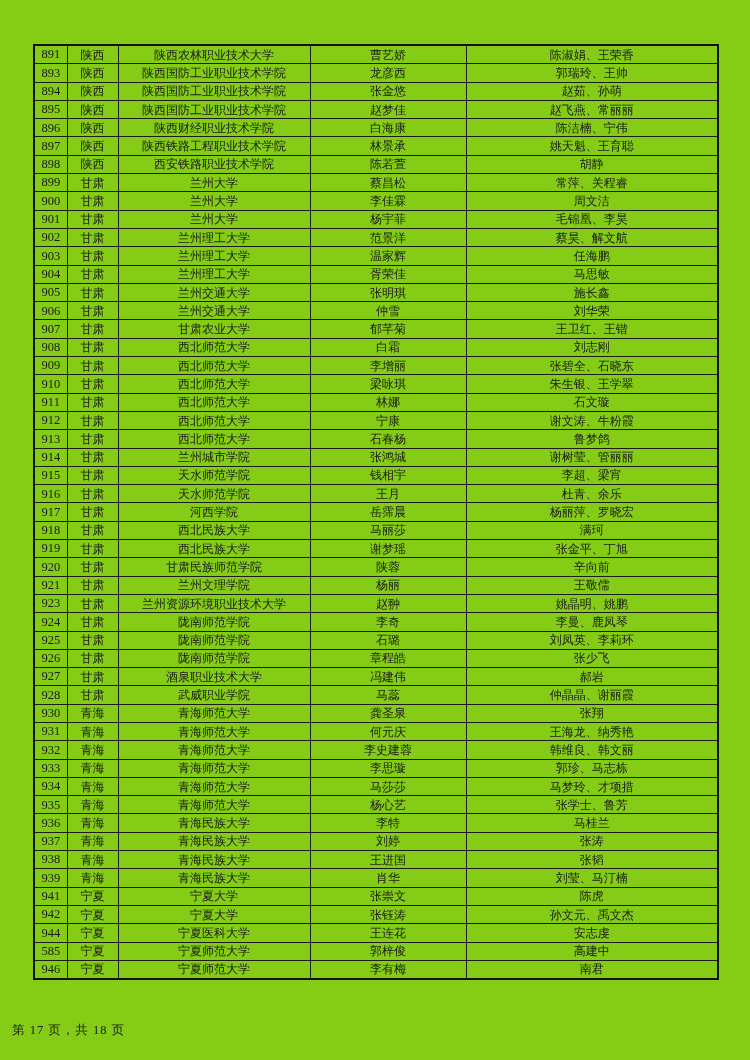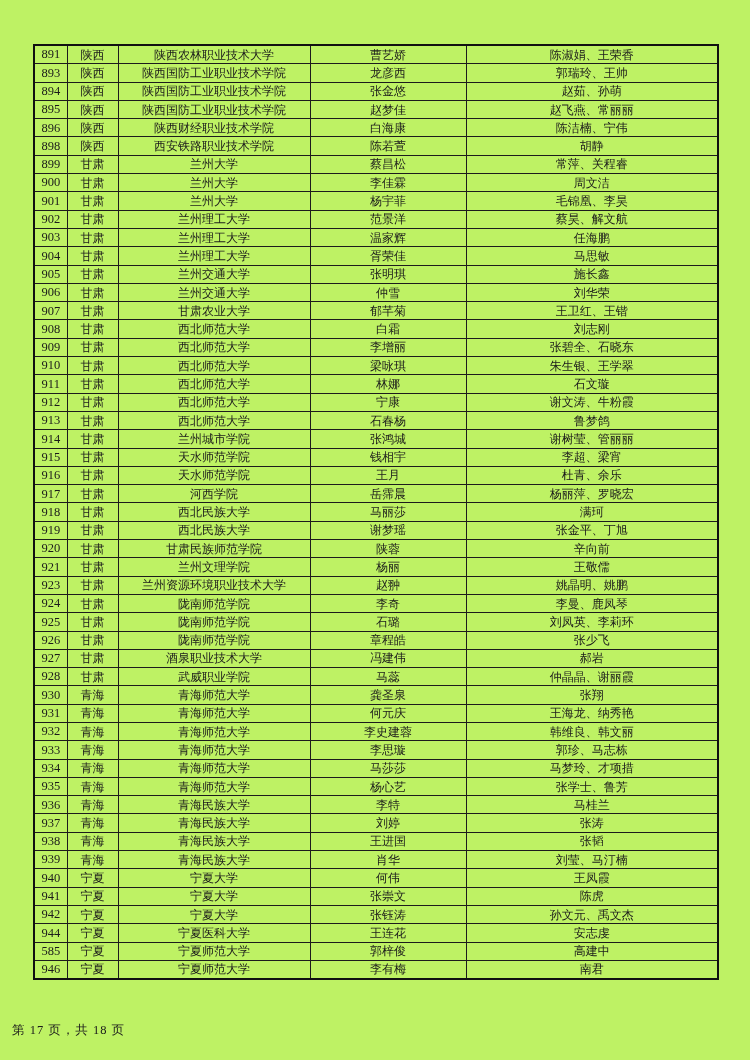--- a/index.html
+++ b/index.html
@@ -4,21 +4,21 @@
 <style>
   html, body { margin: 0; padding: 0; }
   body {
     width: 750px; height: 1060px;
     background: #f6f6f4;
     font-family: "Liberation Serif", "DejaVu Serif", serif;
   }
   .page {
     position: relative;
     width: 750px; height: 1060px;
-    background: #bef264;
+    background: #84cc16;
     overflow: hidden;
   }
   .roster-table {
     position: absolute;
     left: 33px; top: 44px;
     width: 684px;
     border-collapse: collapse;
     table-layout: fixed;
     border: 2px solid #111111;
   }
@@ -96,20 +96,27 @@
       <td class="c-tutor">赵飞燕、常丽丽</td>
     </tr>
         <tr>
       <td class="c-no">896</td>
       <td class="c-prov">陕西</td>
       <td class="c-school">陕西财经职业技术学院</td>
       <td class="c-name">白海康</td>
       <td class="c-tutor">陈洁楠、宁伟</td>
     </tr>
         <tr>
+      <td class="c-no">897</td>
+      <td class="c-prov">陕西</td>
+      <td class="c-school">陕西铁路工程职业技术学院</td>
+      <td class="c-name">林景承</td>
+      <td class="c-tutor">姚天魁、王育聪</td>
+    </tr>
+        <tr>
       <td class="c-no">898</td>
       <td class="c-prov">陕西</td>
       <td class="c-school">西安铁路职业技术学院</td>
       <td class="c-name">陈若萱</td>
       <td class="c-tutor">胡静</td>
     </tr>
         <tr>
       <td class="c-no">899</td>
       <td class="c-prov">甘肃</td>
       <td class="c-school">兰州大学</td>
@@ -374,27 +381,20 @@
       <td class="c-school">青海民族大学</td>
       <td class="c-name">王进国</td>
       <td class="c-tutor">张韬</td>
     </tr>
         <tr>
       <td class="c-no">939</td>
       <td class="c-prov">青海</td>
       <td class="c-school">青海民族大学</td>
       <td class="c-name">肖华</td>
       <td class="c-tutor">刘莹、马汀楠</td>
-    </tr>
-        <tr>
-      <td class="c-no">940</td>
-      <td class="c-prov">宁夏</td>
-      <td class="c-school">宁夏大学</td>
-      <td class="c-name">何伟</td>
-      <td class="c-tutor">王凤霞</td>
     </tr>
         <tr>
       <td class="c-no">941</td>
       <td class="c-prov">宁夏</td>
       <td class="c-school">宁夏大学</td>
       <td class="c-name">张崇文</td>
       <td class="c-tutor">陈虎</td>
     </tr>
         <tr>
       <td class="c-no">942</td>

